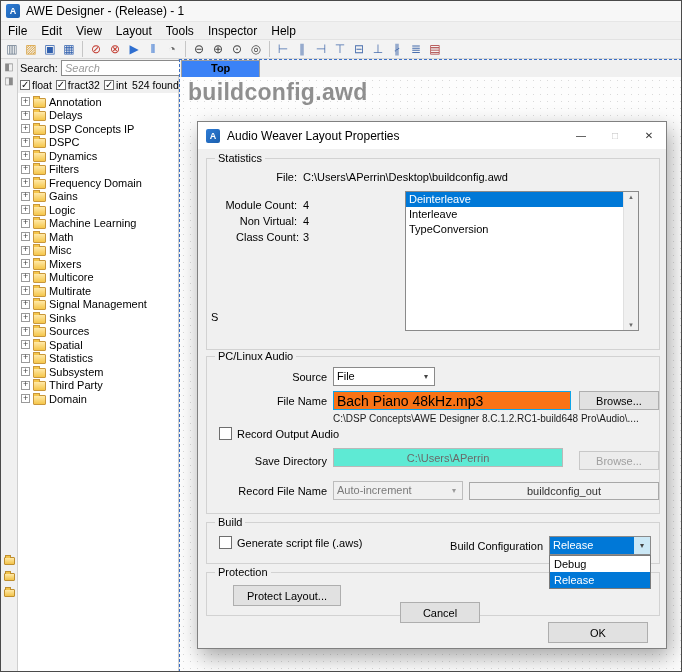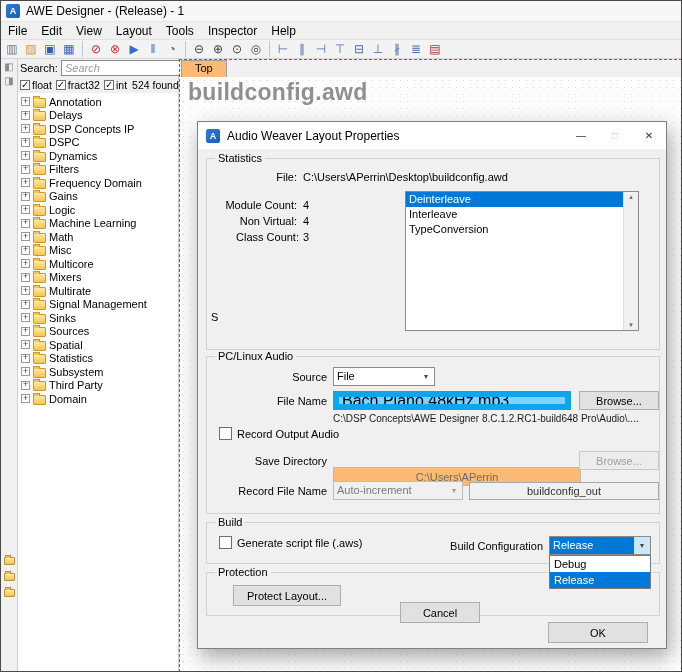--- a/index.html
+++ b/index.html
@@ -45,21 +45,21 @@
   .tree { flex:1; background:#fff; overflow:hidden; padding-top:2px; }
   .tree-item { height:13.5px; display:flex; align-items:center; gap:3px; padding-left:3px; font-size:11px; white-space:nowrap; }
   .expander { width:9px; height:9px; border:1px solid #9a9a9a; background:#fff; position:relative; flex:none; }
   .expander::after { content:'+'; position:absolute; left:1px; top:-2.5px; font-size:9px; color:#444; }
   .folder { width:13px; height:10px; background:linear-gradient(#ffe9a8,#f5c64a); border:1px solid #c9973b; border-radius:1px; position:relative; flex:none; margin-top:2px; }
   .folder::before { content:''; position:absolute; top:-3px; left:-1px; width:5px; height:2px; background:#f5c64a; border:1px solid #c9973b; border-bottom:none; }
 
   
   .canvas-area { position:absolute; left:178px; top:58px; width:503px; height:613px; border:1px dashed #3b6fc4; background:#f0f0f0; }
   .tab-bar { height:17px; display:flex; background:#f0f0f0; }
-  .tab { background:#fdba74; border:1px solid #9f9f9f; border-bottom:none; font-size:11px; padding:1px 13px 0; margin-left:1px; }
+  .tab { background:#3b82f6; border:1px solid #9f9f9f; border-bottom:none; font-size:11px; padding:1px 29px 0; margin-left:1px;font-weight:bold; }
   .canvas { position:absolute; left:0; top:17px; right:0; bottom:0; background:#fdfdfd; background-image:radial-gradient(#d9d9d9 0.8px, transparent 0.9px); background-size:7px 7px; }
   .canvas-title { position:absolute; left:8px; top:2px; font-size:23px; font-weight:bold; color:#8f8f8f; letter-spacing:0.3px; }
 
   
   .dialog { position:absolute; left:196px; top:120px; width:470px; height:528px; background:#f0f0f0; border:1px solid #808080; box-shadow:3px 8px 20px rgba(0,0,0,0.35); z-index:10; font-size:11px; }
   .dlg-titlebar { height:27px; background:#fff; display:flex; align-items:center; padding-left:8px; }
   .dlg-title { font-size:12px; margin-left:7px; flex:1; white-space:nowrap; }
   .dlg-btns { display:flex; height:100%; }
   .dlg-btn { width:34px; display:flex; align-items:center; justify-content:center; font-size:10px; color:#333; }
   .dlg-btn.disabled { color:#c0c0c0; }
@@ -92,24 +92,24 @@
   .combo-text { flex:1; padding:2px 3px 0; font-size:11px; white-space:nowrap; overflow:hidden; }
   .combo-arrow { width:16px; display:flex; align-items:center; justify-content:center; font-size:8px; color:#444; }
   .combo.disabled { background:#f0f0f0; border-color:#bdbdbd; }
   .combo.disabled .combo-text { color:#7a7a7a; }
   .combo.disabled .combo-arrow { color:#9a9a9a; }
   .combo.open .combo-text { background:#0078d7; color:#fff; }
   .combo.open .combo-arrow { background:#cbe8f6; }
   .source-combo  { left:126px; top:10px;  width:102px; height:19px; }
   .recfile-combo { left:126px; top:124px; width:130px; height:19px; }
 
-  .text-input { position:absolute; background:#7dd3fc; border:6px solid #0ea5e9; font-size:16px; padding:0 3px; font-family:"Liberation Sans",sans-serif; }
+  .text-input { position:absolute; background:#f97316; border:1px solid #0ea5e9; font-size:14px; padding:0 3px; font-family:"Liberation Sans",sans-serif; }
   .filename-input { left:126px; top:34px; width:238px; height:19px; }
   .field { position:absolute; font-size:11px; display:flex; align-items:center; justify-content:center; white-space:nowrap; }
-  .savedir-field { left:126px; top:110px; width:248px; height:19px; background:#fdba74; border:1px solid #b9b9b9; color:#6a6a6a; }
+  .savedir-field { left:126px; top:91px; width:230px; height:19px; background:#5eead4; border:1px solid #b9b9b9; color:#6a6a6a; }
   .recfile-out { left:262px; top:125px; width:190px; height:18px; background:#f0f0f0; border:1px solid #a8a8a8; color:#333; }
   .path-hint { position:absolute; left:126px; top:56px; width:326px; font-size:10px; color:#1a1a1a; white-space:nowrap; overflow:hidden; }
 
   .btn { position:absolute; background:#e1e1e1; border:1px solid #aeaeae; font-size:11px; display:flex; align-items:center; justify-content:center; white-space:nowrap; }
   .btn.disabled { color:#9f9f9f; background:#ececec; border-color:#c8c8c8; }
   .browse-btn  { left:372px; top:34px; width:80px; height:19px; }
   .browse2-btn { left:372px; top:94px; width:80px; height:19px; }
 
   .cbrow { position:absolute; display:flex; align-items:center; gap:5px; font-size:11px; white-space:nowrap; }
   .cb { width:13px; height:13px; background:#fff; border:1px solid #6e6e6e; flex:none; }
@@ -271,26 +271,26 @@
         <span class="tree-label">Math</span>
       </div>
         <div class="tree-item">
         <span class="expander"></span>
         <span class="folder"></span>
         <span class="tree-label">Misc</span>
       </div>
         <div class="tree-item">
         <span class="expander"></span>
         <span class="folder"></span>
+        <span class="tree-label">Mixers</span>
+      </div>
+        <div class="tree-item">
+        <span class="expander"></span>
+        <span class="folder"></span>
         <span class="tree-label">Multicore</span>
-      </div>
-        <div class="tree-item">
-        <span class="expander"></span>
-        <span class="folder"></span>
-        <span class="tree-label">Mixers</span>
       </div>
         <div class="tree-item">
         <span class="expander"></span>
         <span class="folder"></span>
         <span class="tree-label">Multirate</span>
       </div>
         <div class="tree-item">
         <span class="expander"></span>
         <span class="folder"></span>
         <span class="tree-label">Signal Management</span>

